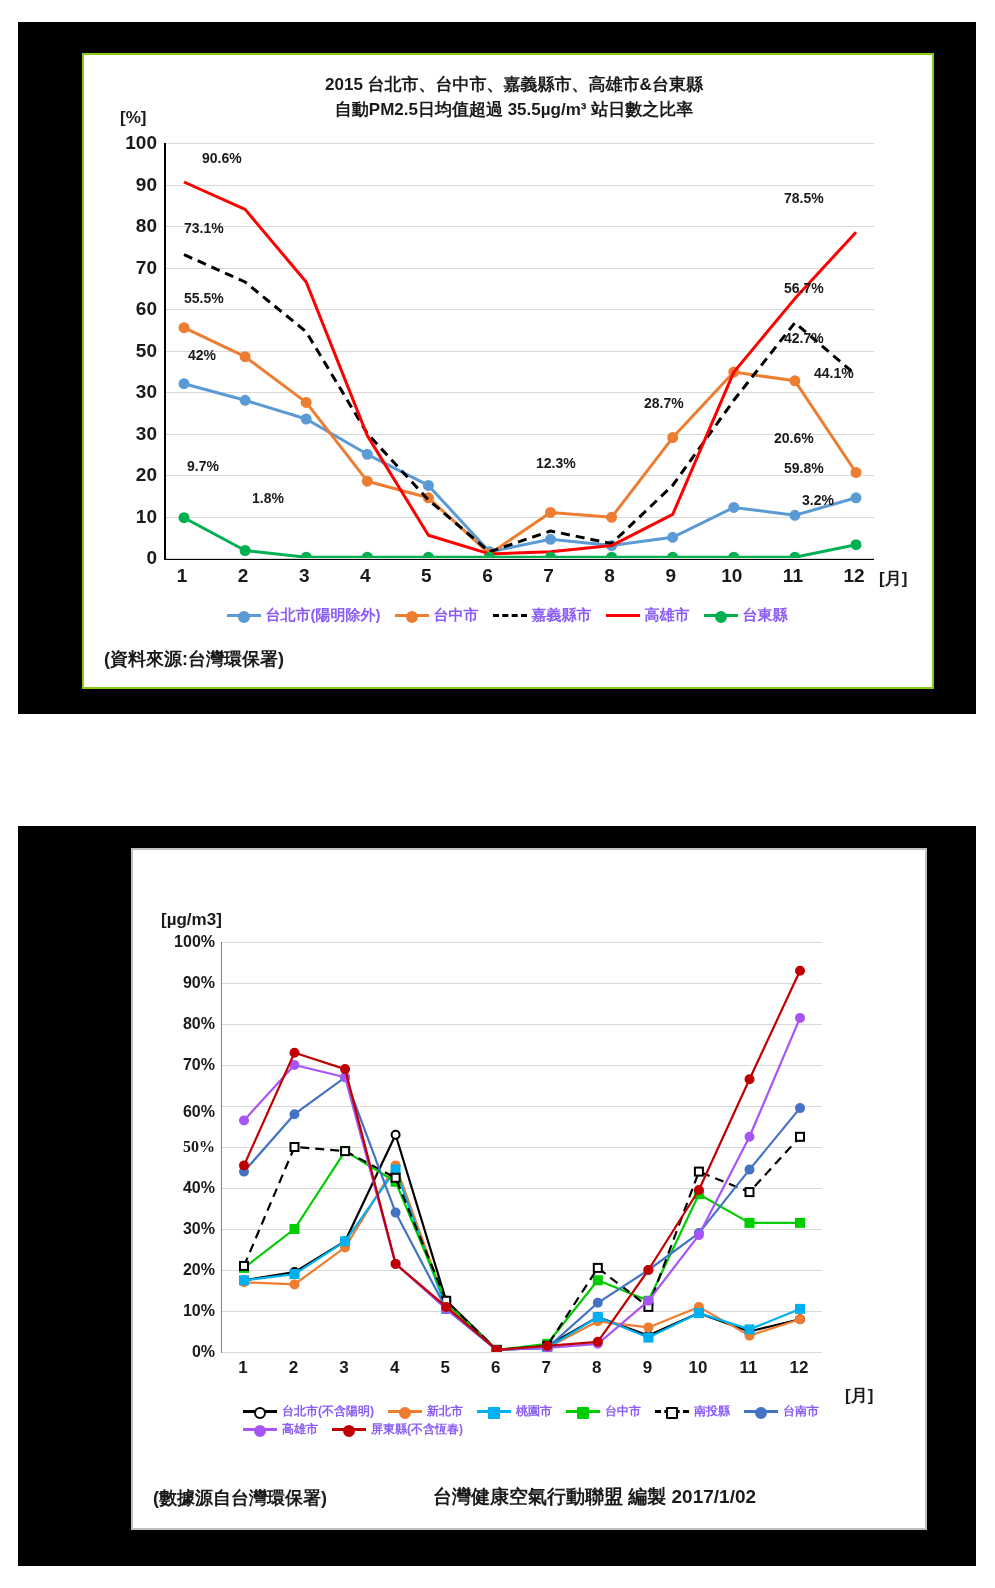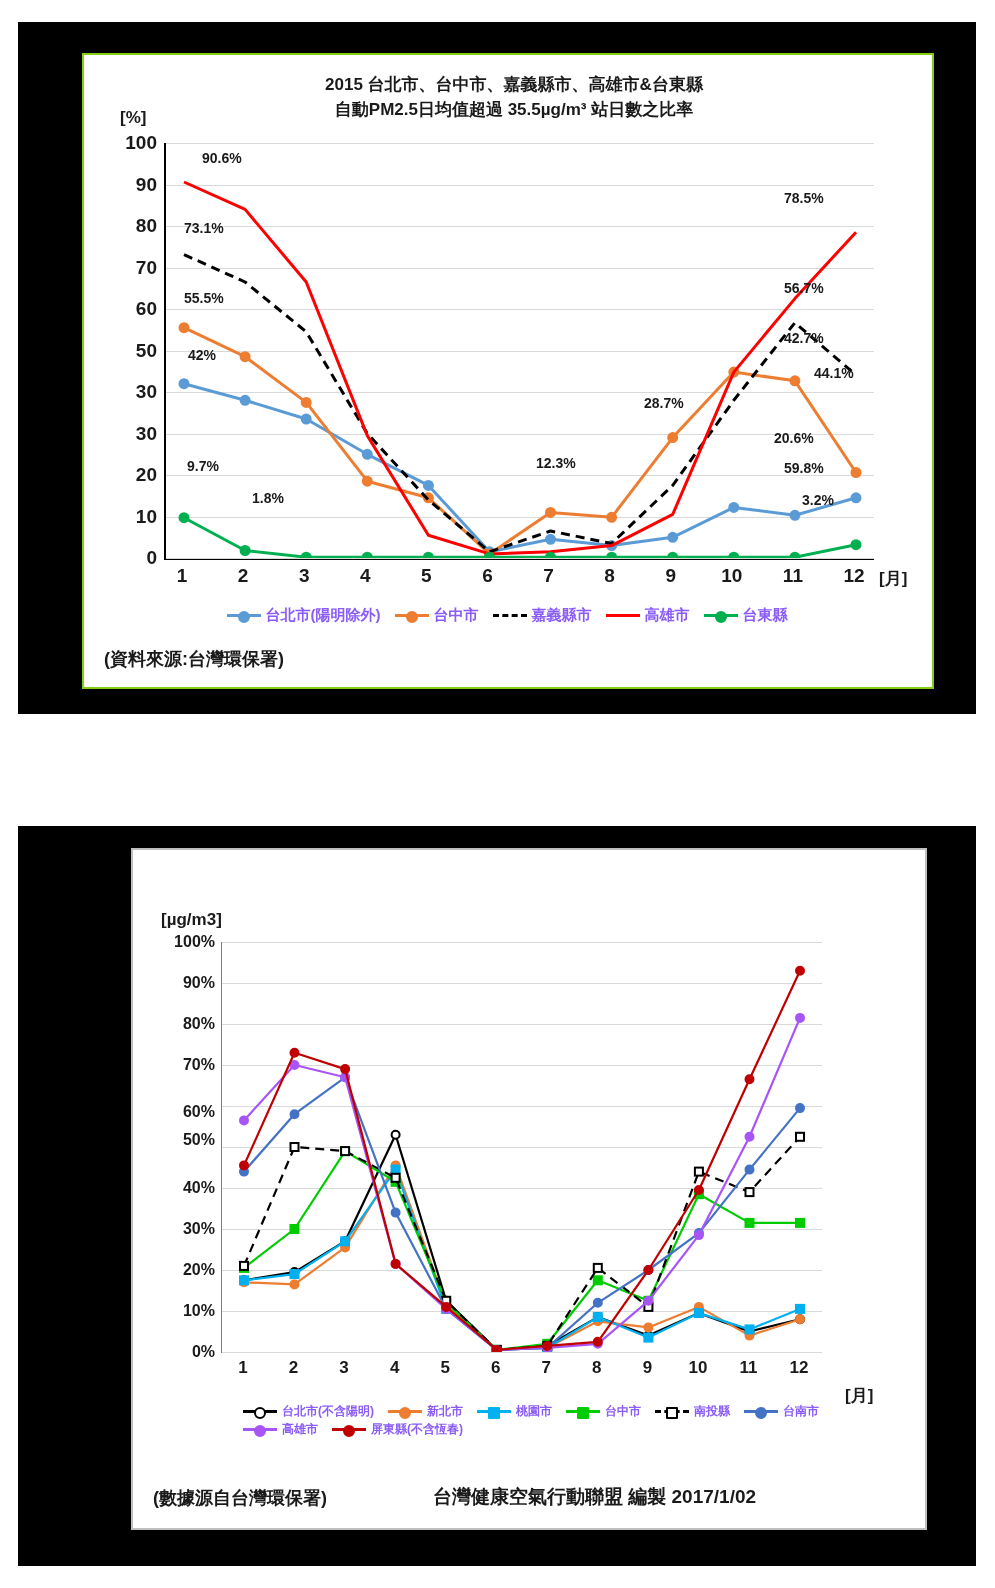--- a/index.html
+++ b/index.html
@@ -298,21 +298,21 @@
           <circle cx="578.0" cy="28.7" r="4" fill="#c00000" stroke="#c00000" stroke-width="2"></circle>
         </svg>
     </div>
 
     <div id="p2ylabels" style="position:absolute;left:26px;top:92px;width:56px;height:410px;font-size:16px;">
         <div class="ylab" style="top: 410px;">0%</div>
         <div class="ylab" style="top: 369px;">10%</div>
         <div class="ylab" style="top: 328px;">20%</div>
         <div class="ylab" style="top: 287px;">30%</div>
         <div class="ylab" style="top: 246px;">40%</div>
-        <div class="ylab" style="top: 198px;">50%</div>
+        <div class="ylab" style="top: 205px; font-family: Liberation Serif, serif;">50%</div>
         <div class="ylab" style="top: 164px; margin-top: 6px;">60%</div>
         <div class="ylab" style="top: 123px;">70%</div>
         <div class="ylab" style="top: 82px;">80%</div>
         <div class="ylab" style="top: 41px;">90%</div>
         <div class="ylab" style="top: 0px;">100%</div>
       </div>
 
     <div id="p2xlabels" style="position:absolute;left:88px;top:508px;width:600px;height:24px;font-size:17px;">
         <div class="xlab" style="left: 22px;">1</div>
         <div class="xlab" style="left: 72.5455px;">2</div>

